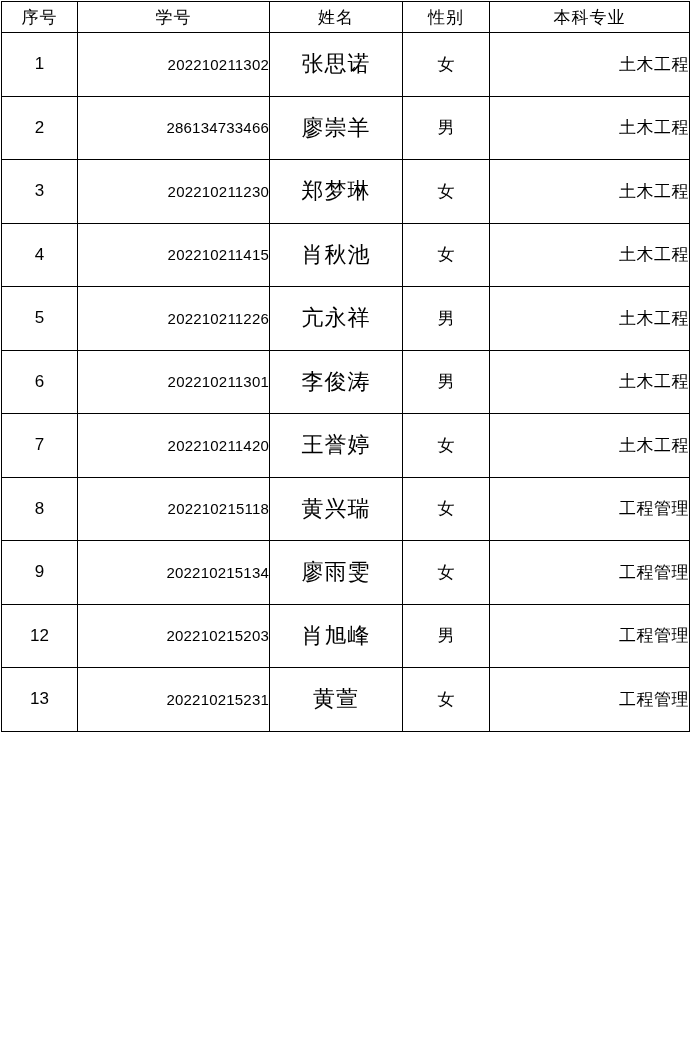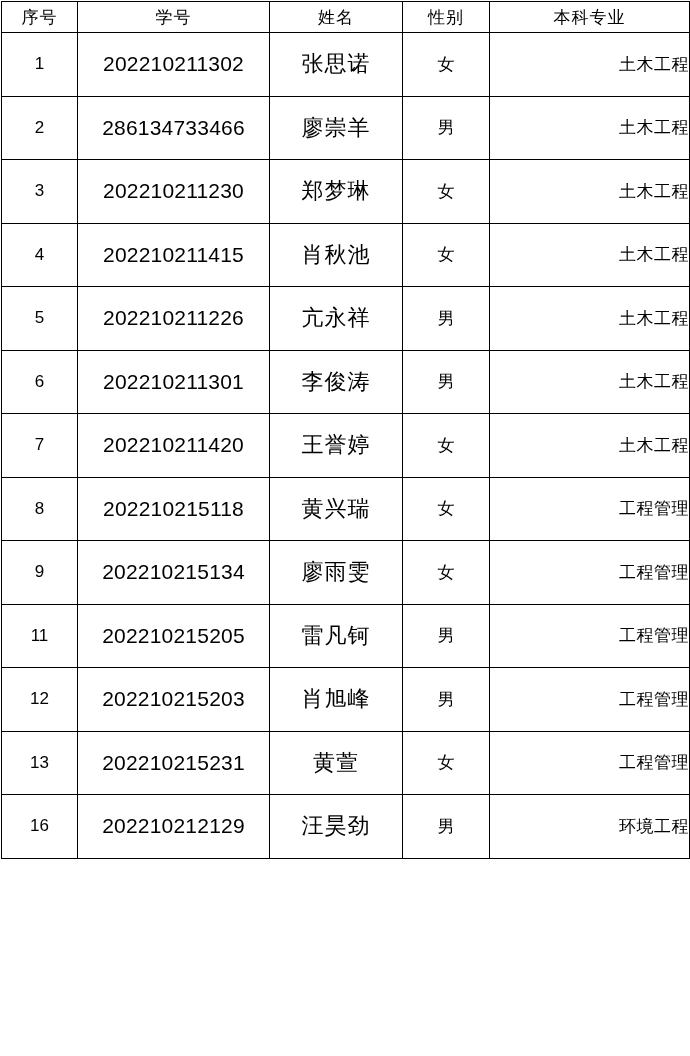--- a/index.html
+++ b/index.html
@@ -37,22 +37,23 @@
   }
   #roster-table thead th {
     height: 30px;
     font-size: 17px;
     letter-spacing: 1px;
   }
   #roster-table tbody td {
     height: 62.5px;
   }
   #roster-table tbody td.cell-sid {
-    font-size: 21px;
+    font-size: 15px;
     letter-spacing: 0.2px;
+    text-align: right;
   }
   #roster-table tbody td.cell-index {
     font-size: 17px;
   }
   #roster-table tbody td.cell-name {
     font-size: 22px;
     letter-spacing: 1px;
   }
   #roster-table tbody td.cell-gender {
     font-size: 17px;
@@ -141,41 +142,27 @@
         <td class="cell-major">工程管理</td>
       </tr>
       <tr>
         <td class="cell-index">9</td>
         <td class="cell-sid">202210215134</td>
         <td class="cell-name">廖雨雯</td>
         <td class="cell-gender">女</td>
         <td class="cell-major">工程管理</td>
       </tr>
       <tr>
-        <td class="cell-index">11</td>
-        <td class="cell-sid">202210215205</td>
-        <td class="cell-name">雷凡钶</td>
-        <td class="cell-gender">男</td>
-        <td class="cell-major">工程管理</td>
-      </tr>
-      <tr>
         <td class="cell-index">12</td>
         <td class="cell-sid">202210215203</td>
         <td class="cell-name">肖旭峰</td>
         <td class="cell-gender">男</td>
         <td class="cell-major">工程管理</td>
       </tr>
       <tr>
         <td class="cell-index">13</td>
         <td class="cell-sid">202210215231</td>
         <td class="cell-name">黄萱</td>
         <td class="cell-gender">女</td>
         <td class="cell-major">工程管理</td>
       </tr>
-      <tr>
-        <td class="cell-index">16</td>
-        <td class="cell-sid">202210212129</td>
-        <td class="cell-name">汪昊劲</td>
-        <td class="cell-gender">男</td>
-        <td class="cell-major">环境工程</td>
-      </tr>
     </tbody>
 </table>
 
 </body></html>

